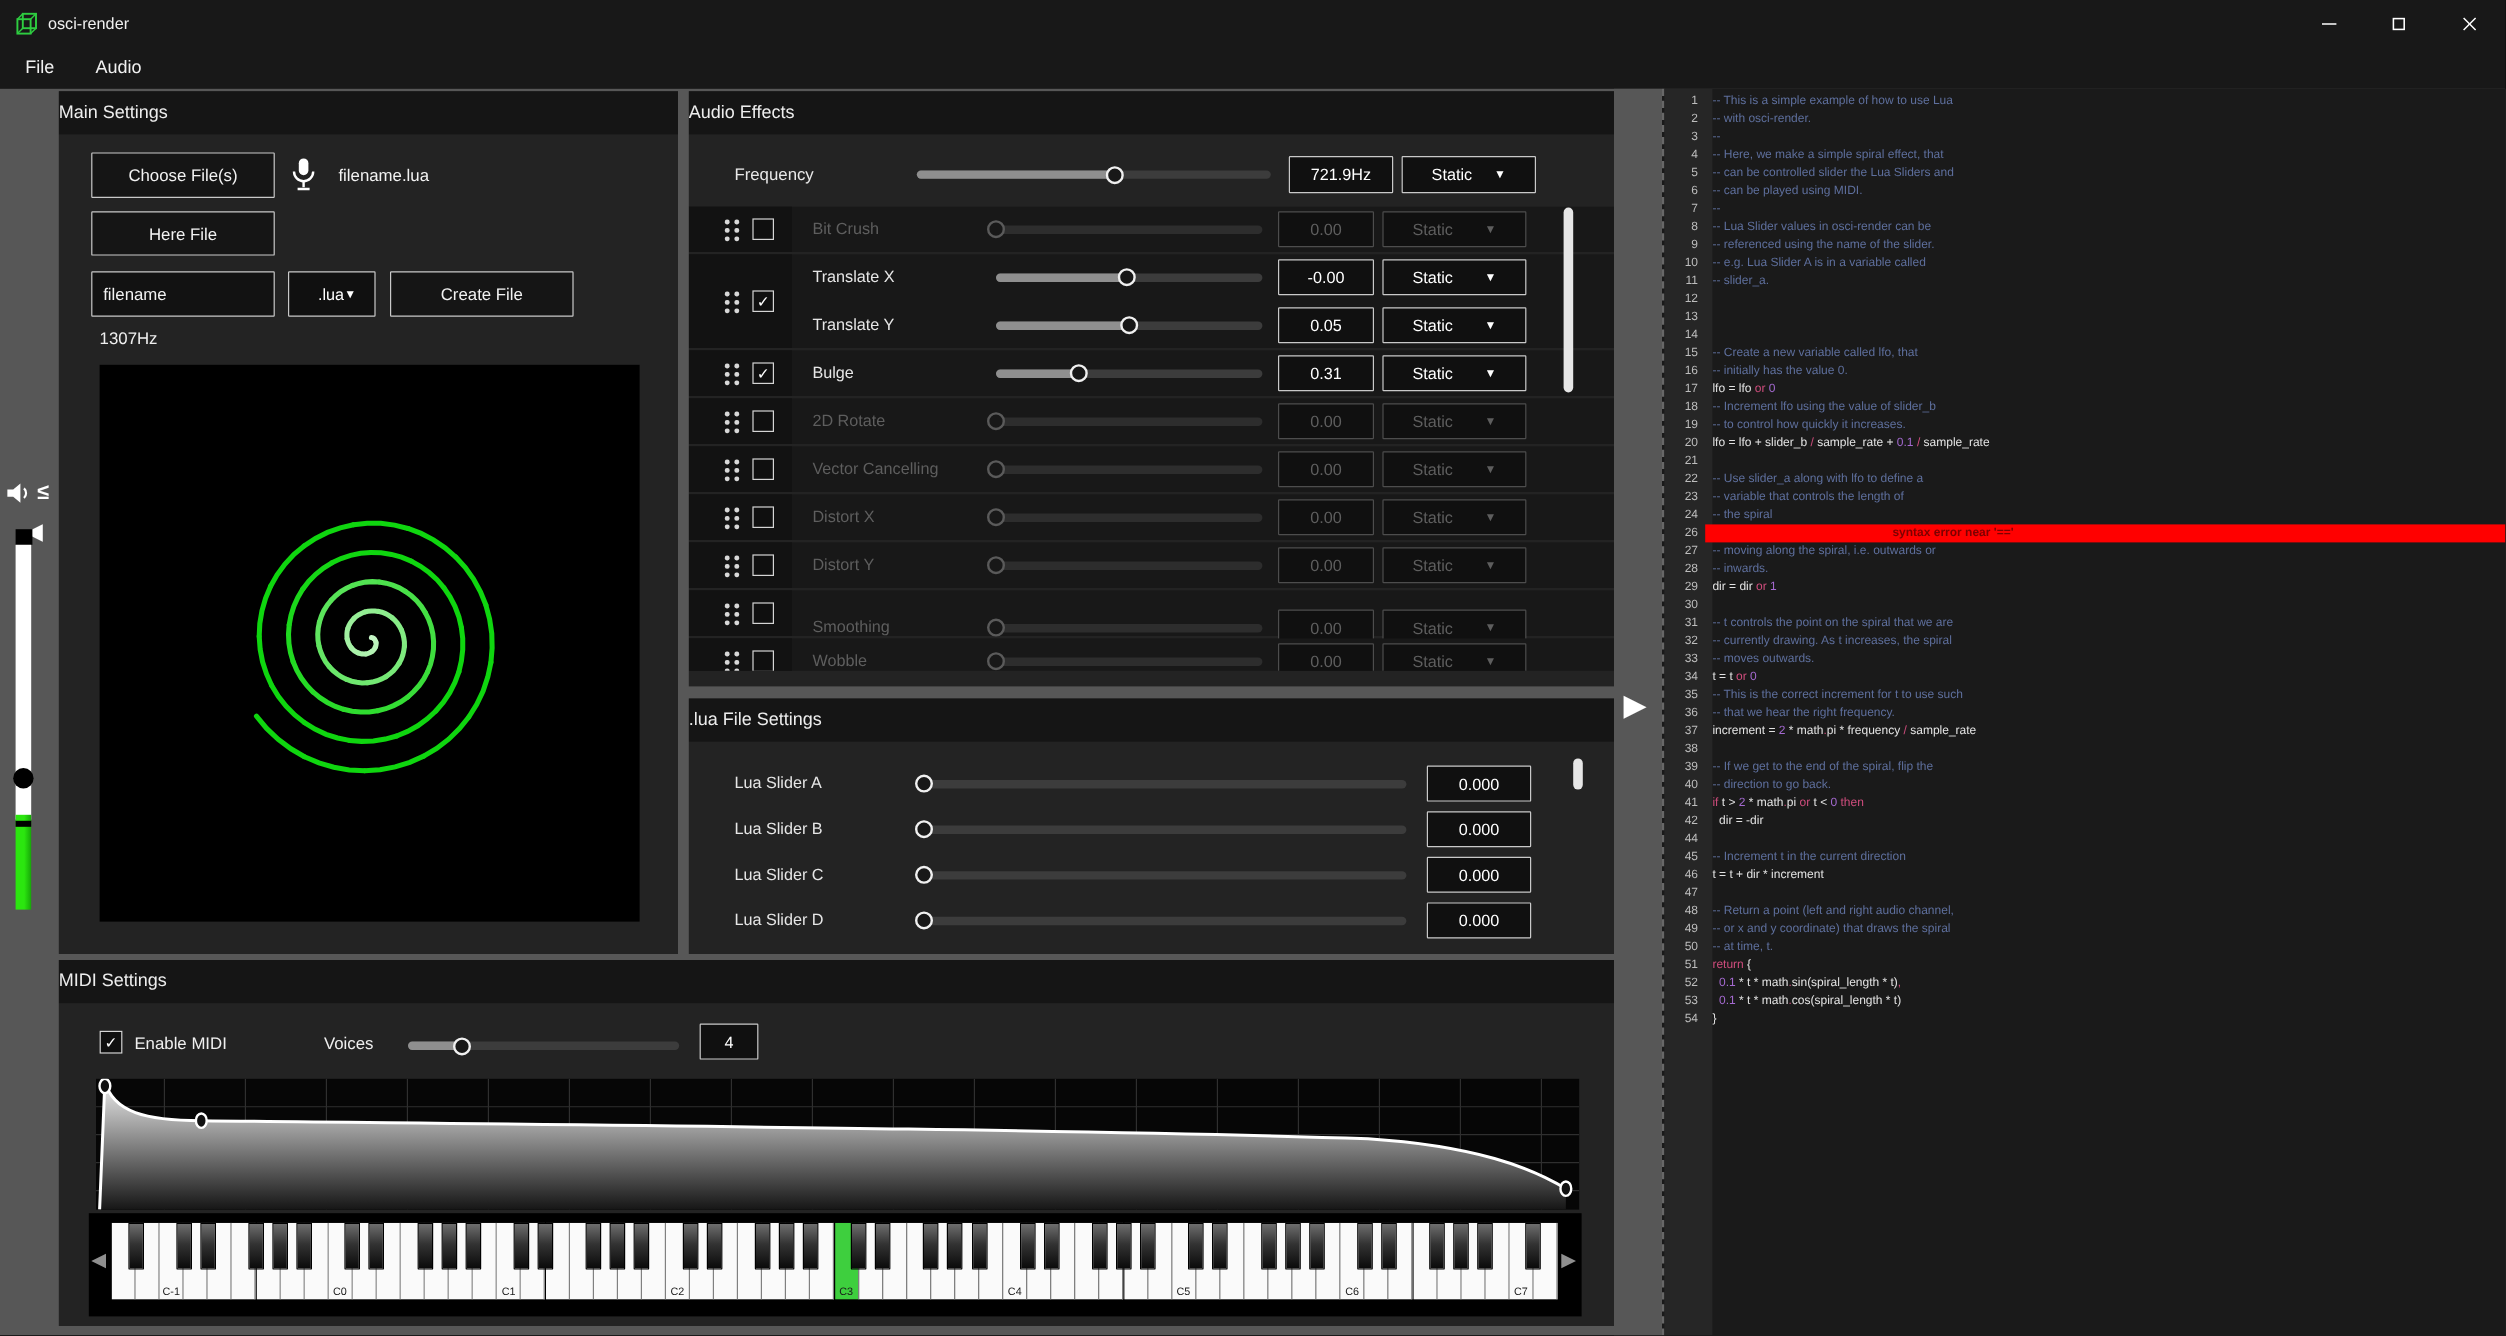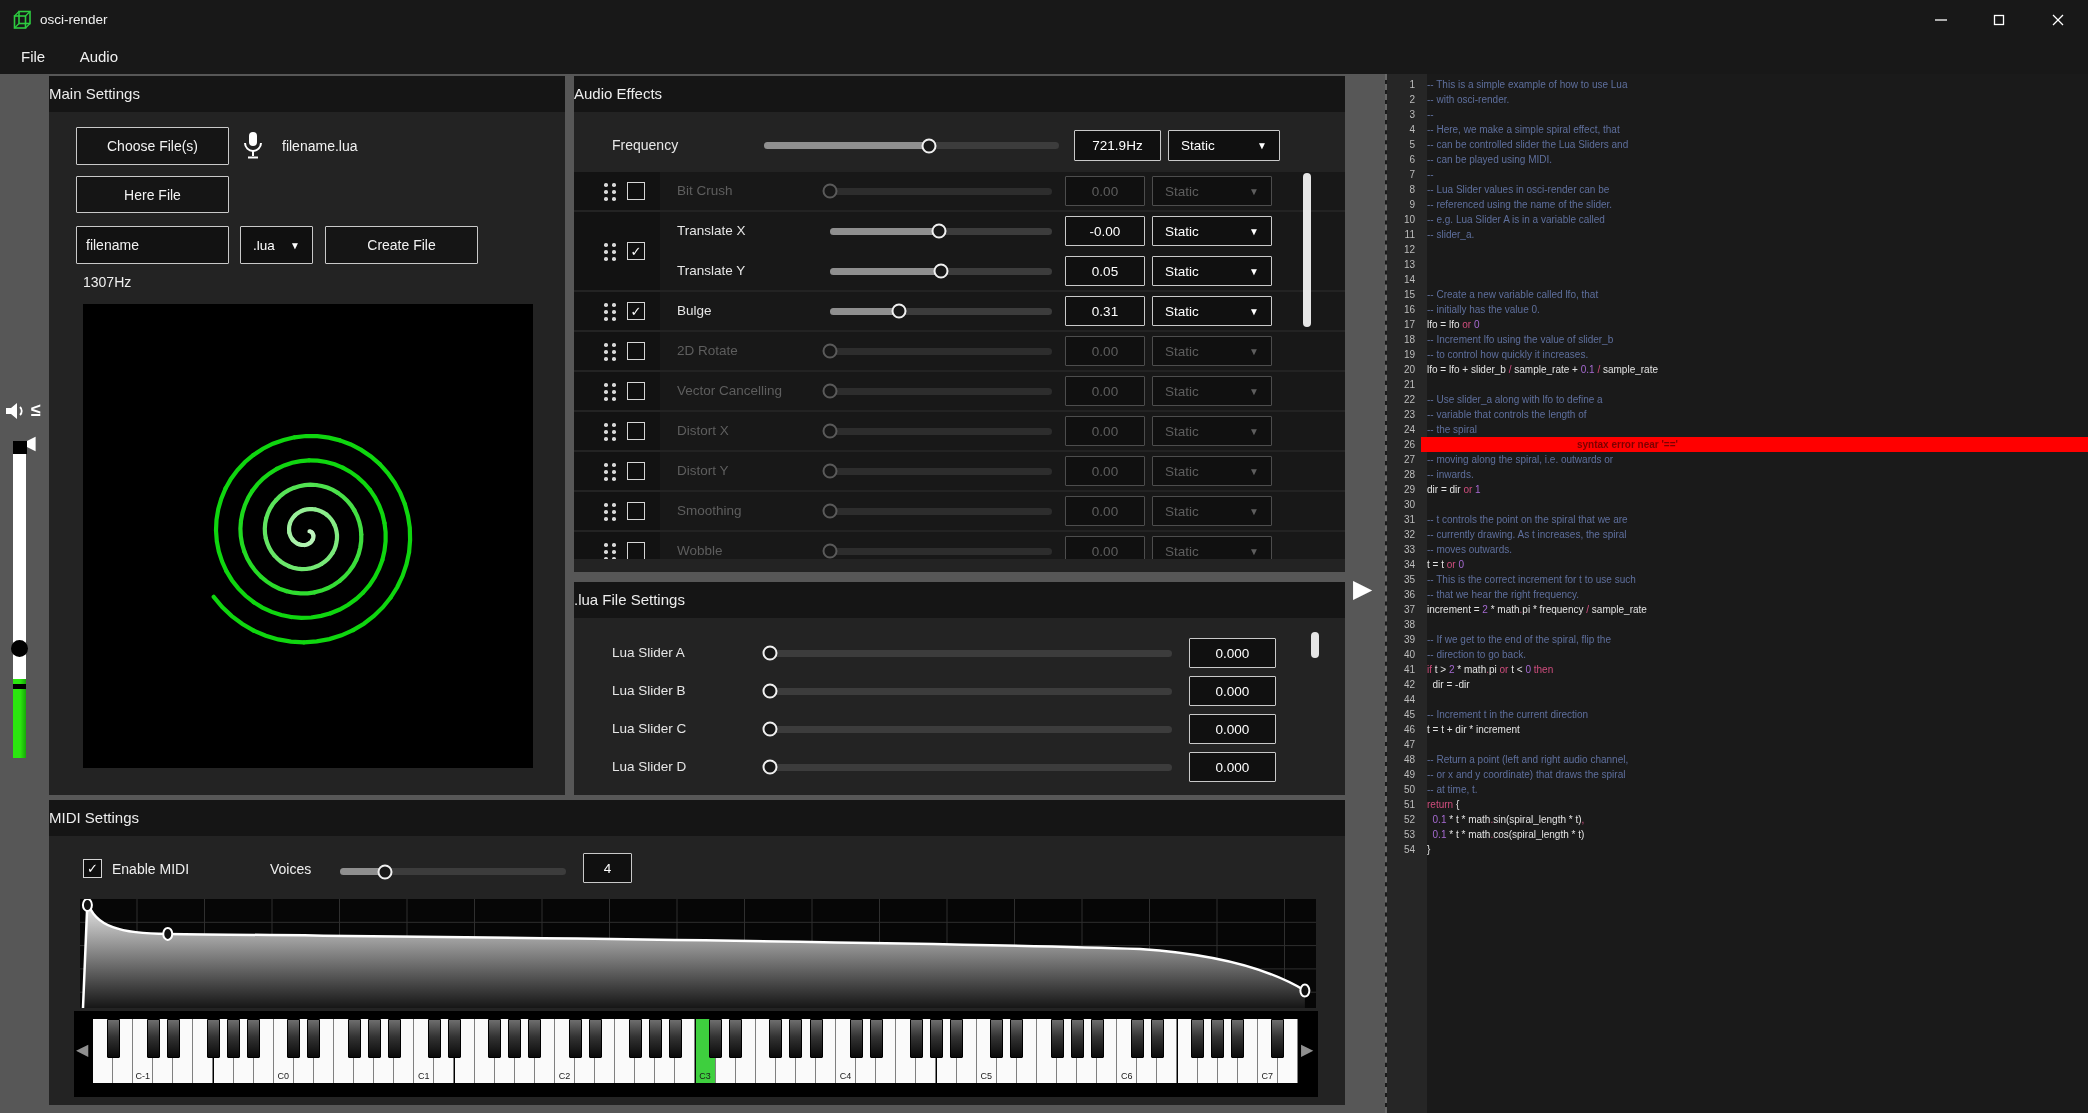--- a/index.html
+++ b/index.html
@@ -21,21 +21,21 @@
   #panel-main{left:49px;top:76px;width:516px;height:719px}
   #panel-effects{left:574px;top:76px;width:771px;height:496px}
   #panel-lua{left:574px;top:582px;width:771px;height:213px}
   #panel-midi{left:49px;top:800px;width:1296px;height:305px}
   .phead{height:36px;background:#151515;color:#ededed;font-size:15px;line-height:36px;padding-left:0}
   
   .btn{position:absolute;background:#151515;border:1.5px solid #c9c9c9;color:#f2f2f2;font-size:14px;display:flex;align-items:center;justify-content:center;border-radius:1px}
   .inputbox{position:absolute;background:#121212;border:1.5px solid #c9c9c9;color:#f2f2f2;font-size:14px;padding-left:9px;border-radius:1px}
   .valbox{background:#101010;border:1.5px solid #c9c9c9;color:#fff;font-size:13.5px;display:flex;align-items:center;justify-content:center;border-radius:1px}
   .valbox.dis{border-color:#4d4d4d;color:#5e5e5e}
-  .dd{background:#101010;border:1.5px solid #c9c9c9;color:#fff;font-size:13.5px;display:flex;align-items:center;justify-content:space-between;padding:0 12px;border-radius:1px}
+  .dd{background:#101010;border:1.5px solid #c9c9c9;color:#fff;font-size:13.5px;display:flex;align-items:center;justify-content:space-between;padding:0 24px;border-radius:1px}
   .dd.dis{border-color:#4d4d4d;color:#5e5e5e}
   .dd .arr{font-size:10px}
   .cb{width:18px;height:18px;background:#0f0f0f;border:1.5px solid #d5d5d5;color:#fff;font-size:13px;display:flex;align-items:center;justify-content:center}
   .trk{position:absolute;height:7px;background:#3c3c3c;border-radius:4px}
   .trk.dis{background:#2d2d2d}
   .trk .fill{position:absolute;left:0;top:0;height:100%;background:#8f8f8f;border-radius:4px}
   .trk.dis .fill{background:#2d2d2d}
   .thumb{position:absolute;top:50%;width:15px;height:15px;border-radius:50%;background:#181818;border:2.5px solid #f0f0f0;transform:translate(-50%,-50%)}
   .thumb.dis{border-color:#5a5a5a}
   
@@ -450,21 +450,21 @@
           <div class="fx-left"></div>
           <div class="fx-handle">
             <div class="dot"></div>
             <div class="dot"></div>
             <div class="dot"></div>
             <div class="dot"></div>
             <div class="dot"></div>
             <div class="dot"></div>
           </div>
           <div class="cb fx-cb"></div>
-          <div class="fx-sub" style="top: 0px; text-align: center;">
+          <div class="fx-sub" style="top: 12px; text-align: center;">
             <div class="fx-label dis">Smoothing</div>
             <div class="trk fx-trk dis">
               <div class="fill" style="width: 0%;"></div>
               <div class="thumb dis" style="left: 0%;"></div>
             </div>
             <div class="valbox fx-val dis">0.00</div>
             <div class="dd fx-dd dis">
               <span>Static</span>
               <span class="arr">▼</span>
             </div>

